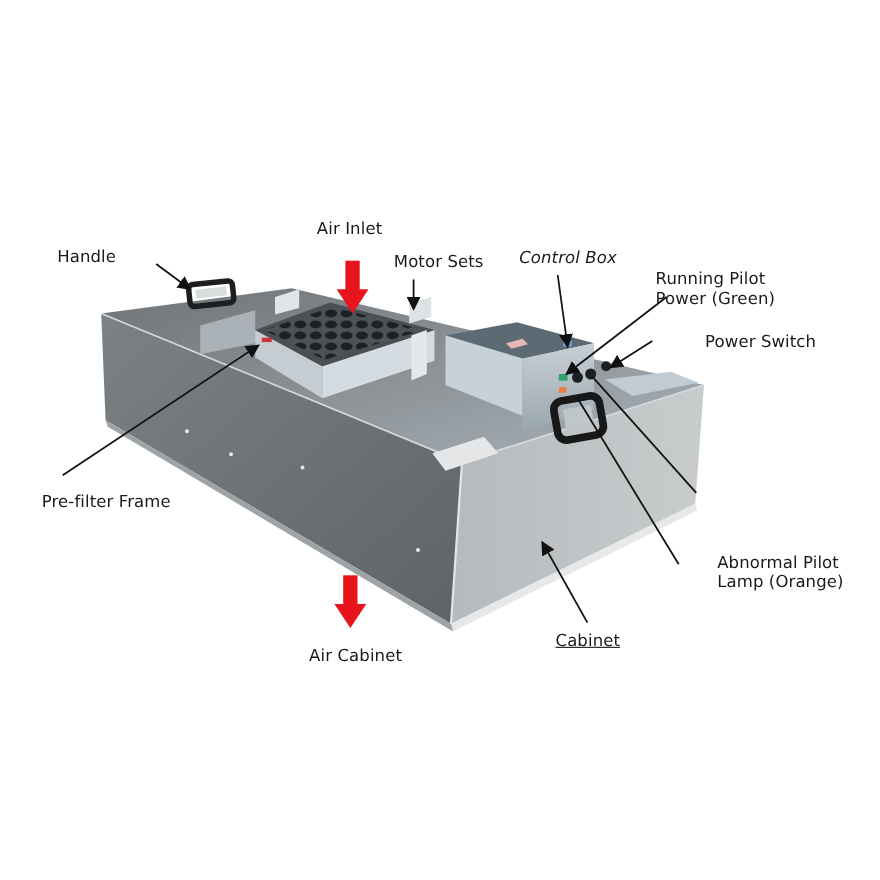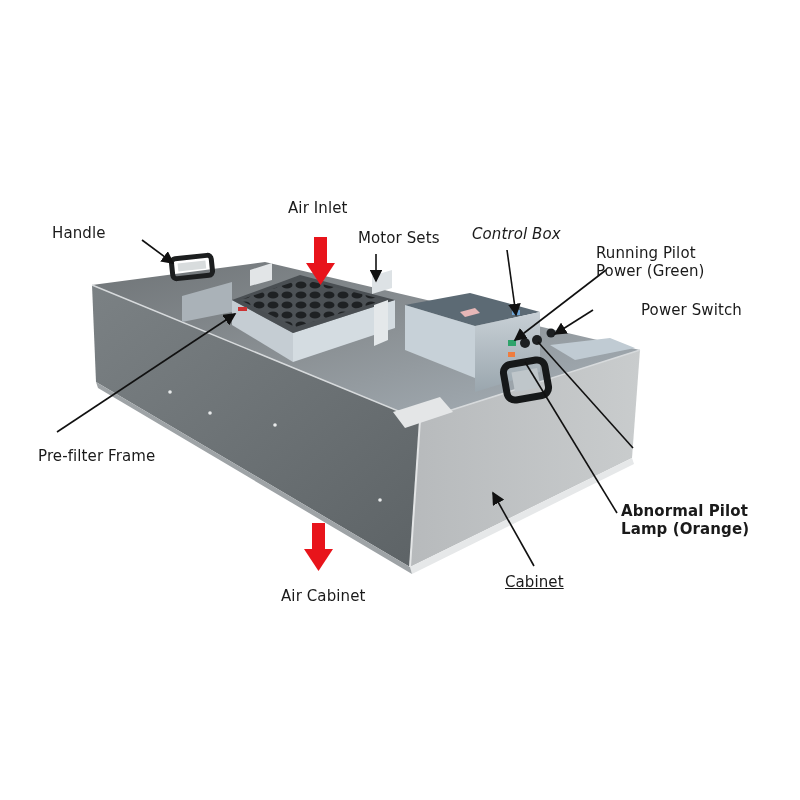--- a/index.html
+++ b/index.html
@@ -134,20 +134,20 @@
 
   <div class="label" style="left:52px; top:224px;">Handle</div>
   <div class="label" style="left:288px; top:199px;">Air Inlet</div>
   <div class="label" style="left:358px; top:229px;">Motor Sets</div>
   <div class="label" style="left:472px; top:225px;font-style:italic;">Control Box</div>
   <div class="label" style="left:596px; top:244px;">
     <span>Running Pilot</span>
     <span>Power (Green)</span>
   </div>
   <div class="label" style="left:641px; top:301px;">Power Switch</div>
-  <div class="label" style="left:621px; top:502px;font-weight:bold;">
+  <div class="label" style="left:652px; top:502px;">
     <span>Abnormal Pilot</span>
     <span>Lamp (Orange)</span>
   </div>
   <div class="label" style="left:505px; top:573px;text-decoration:underline;">Cabinet</div>
   <div class="label" style="left:281px; top:587px;">Air Cabinet</div>
   <div class="label" style="left:22px; top:447px;margin-left:16px;">Pre-filter Frame</div>
 </div>
 
 </body></html>

